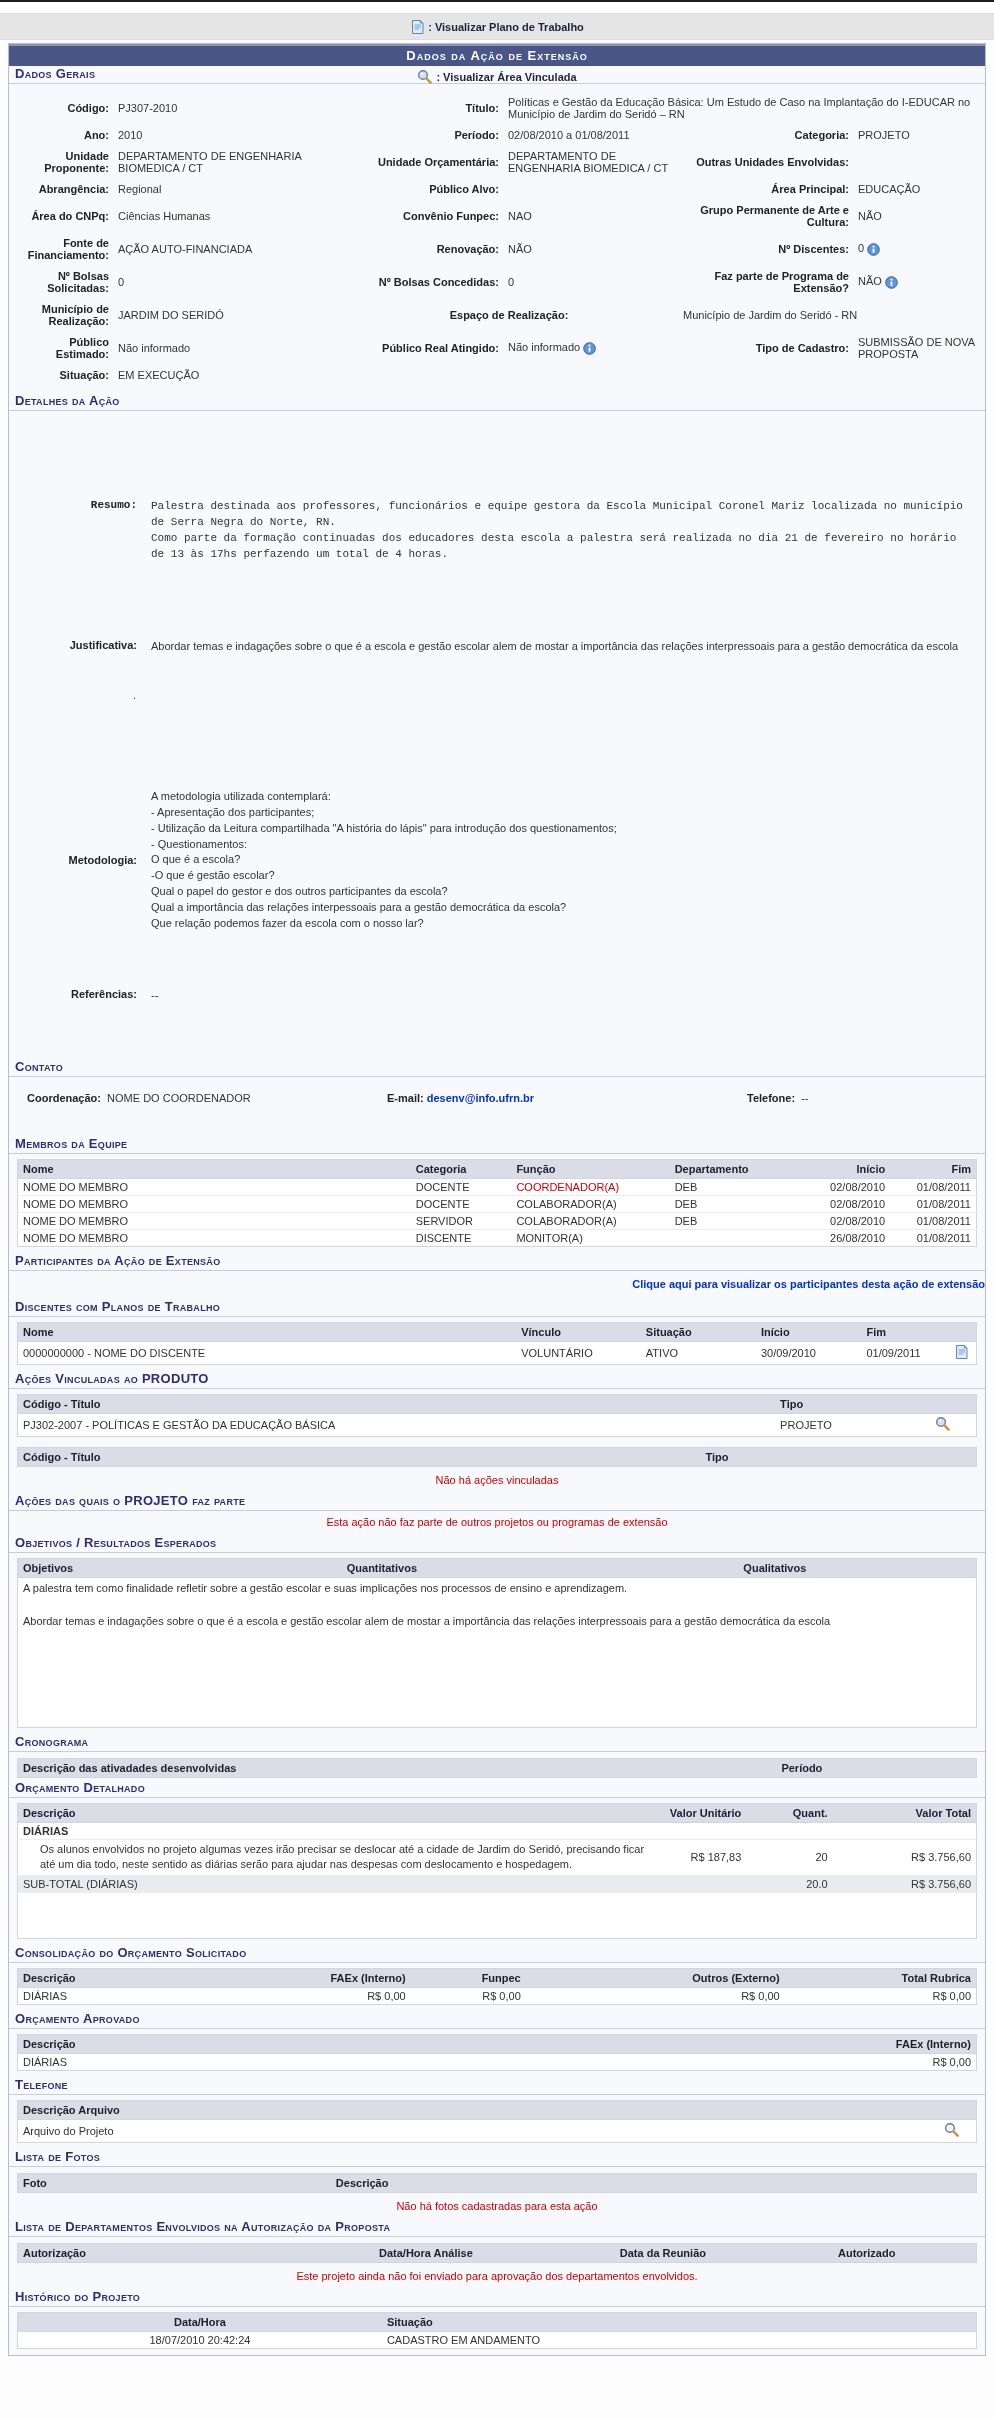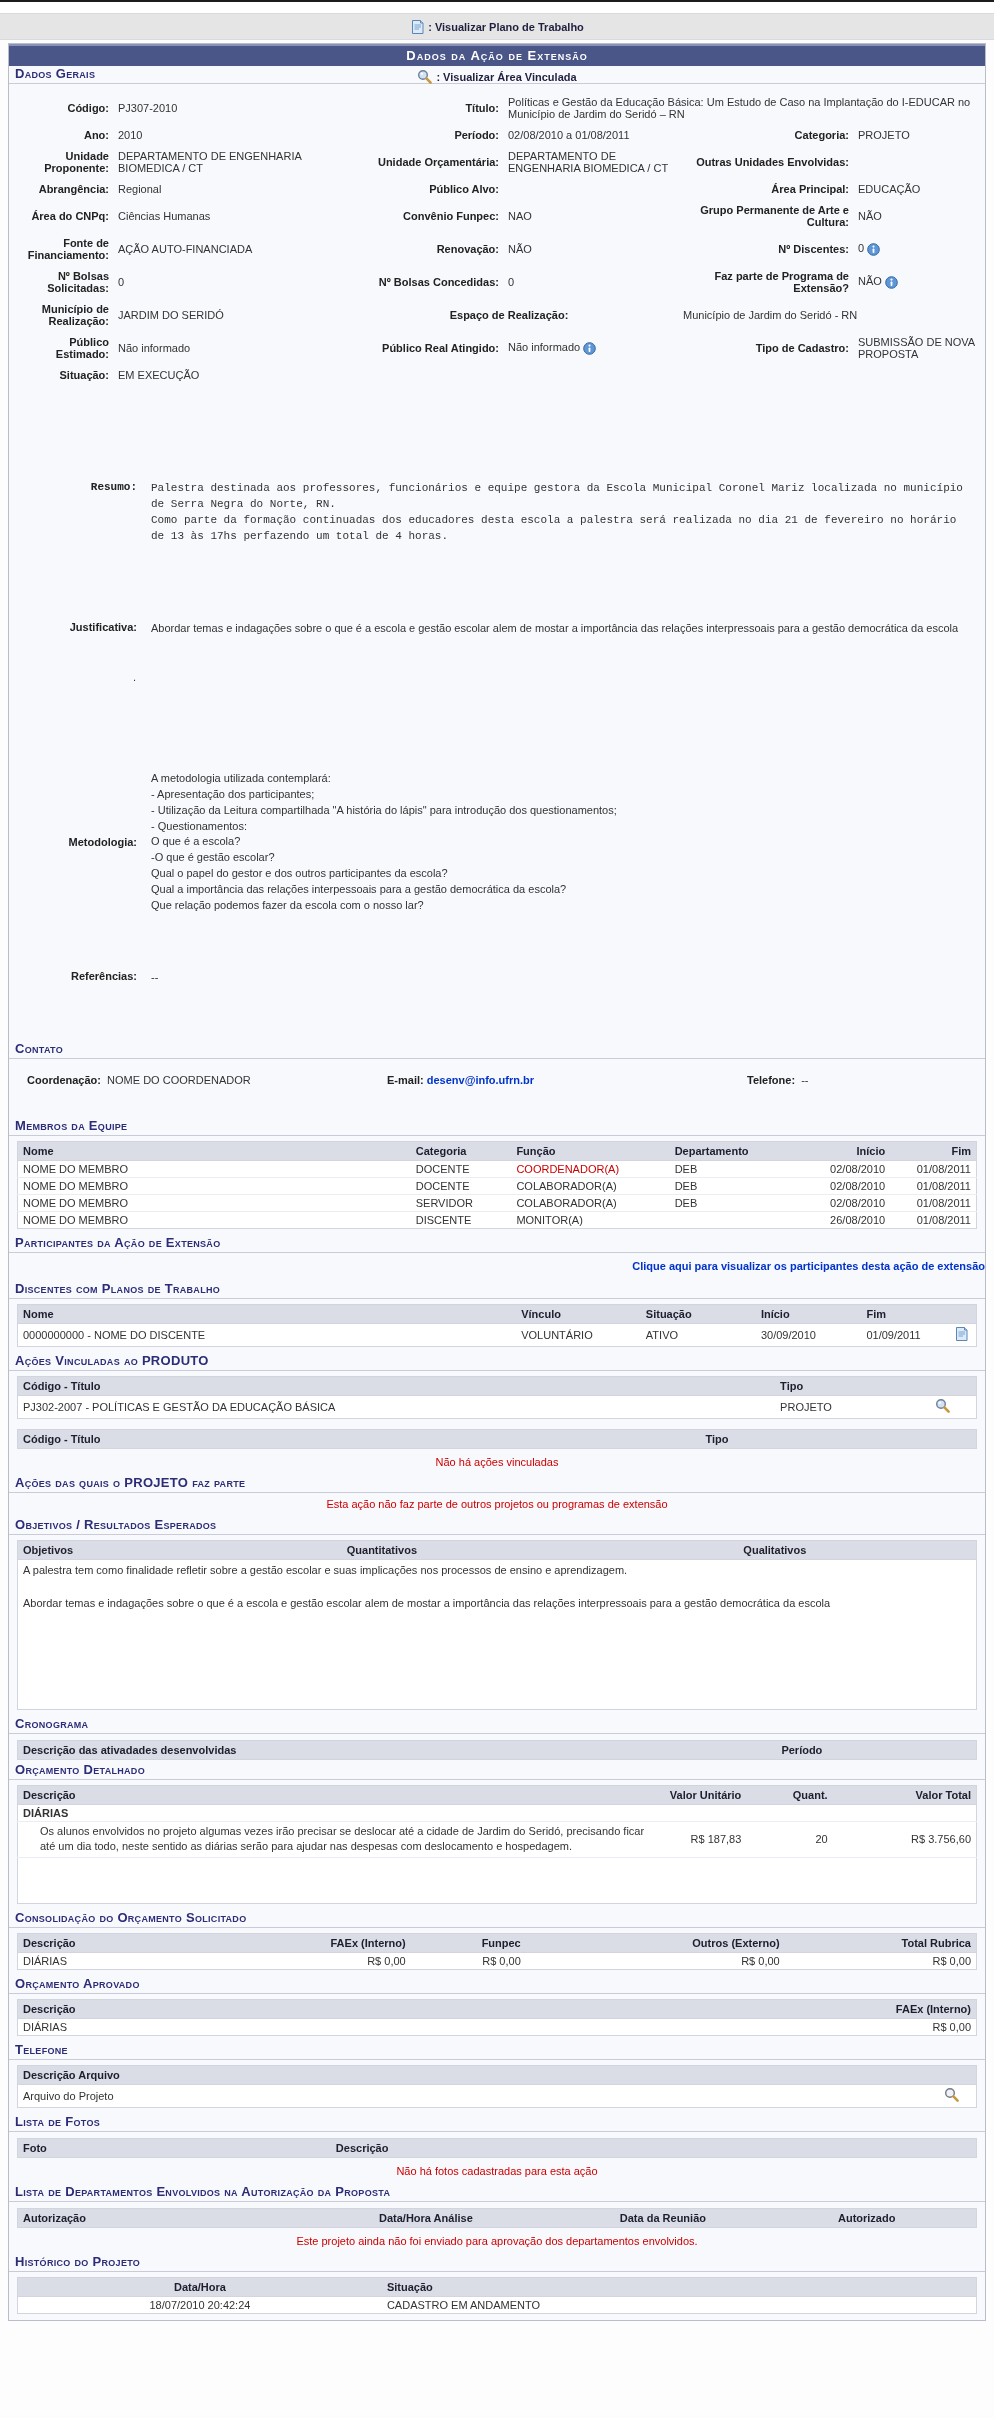--- a/index.html
+++ b/index.html
@@ -166,20 +166,21 @@
             <rect x="5.6" y="5.4" width="1.8" height="4.6" rx="0.8" fill="#fff"></rect>
           </svg></span>
       <span class="l">Tipo de Cadastro:</span>
       <span class="v">SUBMISSÃO DE NOVA PROPOSTA</span>
 
       <span class="l">Situação:</span>
       <span class="v">EM EXECUÇÃO</span>
       <span class="sp4"></span>
     </div>
 
+    <div class="sec-h">Detalhes da Ação</div>
     <div class="det">
       <div class="det-row r1">
         <div class="det-label">Resumo:</div>
         <div class="det-value">Palestra destinada aos professores, funcionários e equipe gestora da Escola Municipal Coronel Mariz localizada no município de Serra Negra do Norte, RN.
 Como parte da formação continuadas dos educadores desta escola a palestra será realizada no dia 21 de fevereiro no horário de 13 às 17hs perfazendo um total de 4 horas.</div>
       </div>
       <div class="det-row r2">
         <div class="det-label">Justificativa:</div>
         <div class="det-value">Abordar temas e indagações sobre o que é a escola e gestão escolar alem de mostar a importância das relações interpressoais para a gestão democrática da escola</div>
       </div>
@@ -381,20 +382,26 @@
       </tr>
       <tr>
         <td class="grp" colspan="4">DIÁRIAS</td>
       </tr>
       <tr style="vertical-align:middle;">
         <td class="item-desc" style="max-width:600px;">Os alunos envolvidos no projeto algumas vezes irão precisar se deslocar até a cidade de Jardim do Seridó, precisando ficar até um dia todo, neste sentido as diárias serão para ajudar nas despesas com deslocamento e hospedagem.</td>
         <td class="ta-r">R$ 187,83</td>
         <td class="ta-r">20</td>
         <td class="ta-r">R$ 3.756,60</td>
       </tr>
+      <tr class="subtotal">
+        <td>SUB-TOTAL (DIÁRIAS)</td>
+        <td></td>
+        <td class="ta-r">20.0</td>
+        <td class="ta-r">R$ 3.756,60</td>
+      </tr>
       <tr class="tbl-gap">
             <td colspan="4"></td>
           </tr>
     </tbody>
       </table>
 
     <div class="sec-h">Consolidação do Orçamento Solicitado</div>
     <table class="tbl">
       <colgroup>
           <col style="width:30%">

